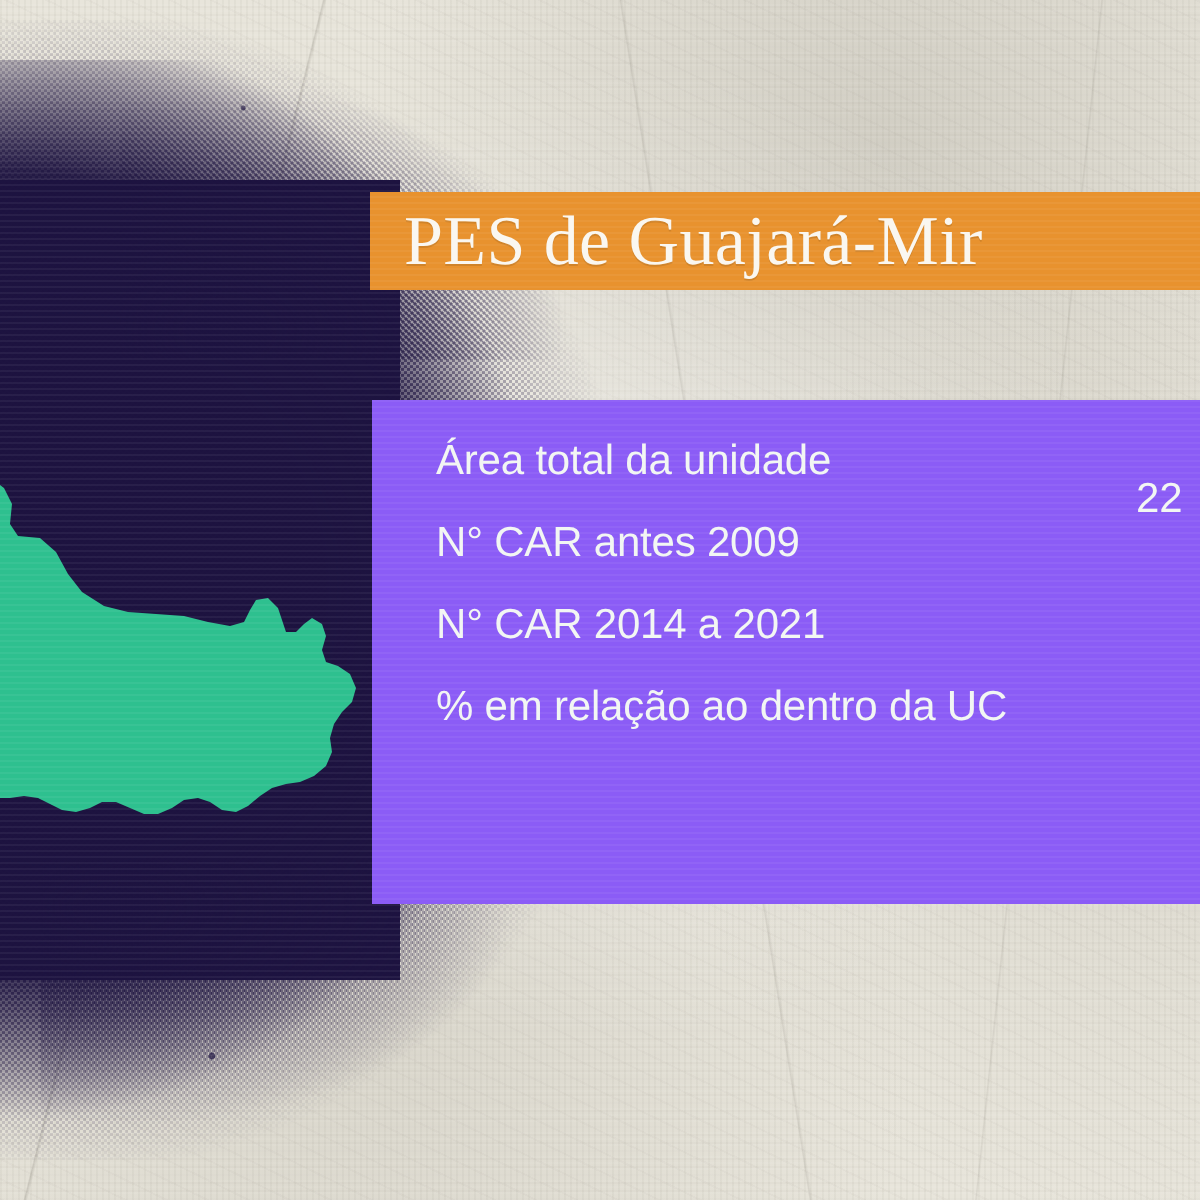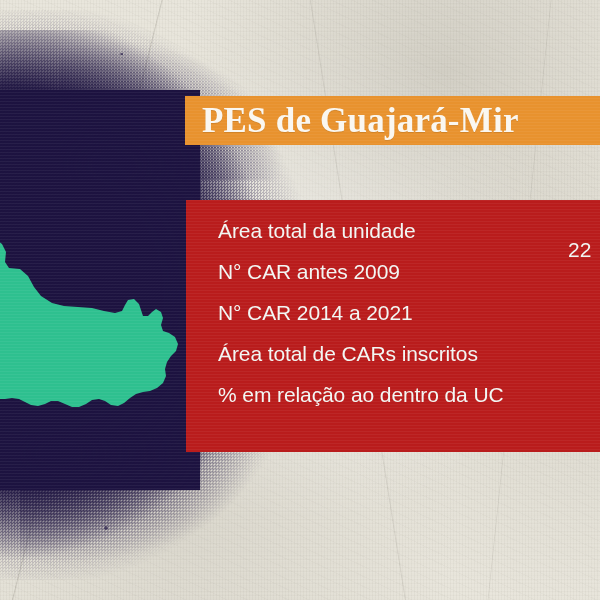--- a/index.html
+++ b/index.html
@@ -143,38 +143,38 @@
     top: 96px;
     width: 415px;
     height: 49px;
     background: #e8922e;
     display: flex;
     align-items: center;
     overflow: hidden;
   }
   .title-text {
     font-family: "Liberation Serif", serif;
-    font-weight: bold;
+    font-weight: normal;
     font-size: 35px;
     line-height: 1;
     color: #faf7f0;
     letter-spacing: .2px;
     white-space: nowrap;
     padding-left: 17px;
     text-shadow: 0 1px 0 rgba(0,0,0,.10);
   }
 
   
   .data-panel {
     position: absolute;
     left: 186px;
     top: 200px;
     width: 414px;
     height: 252px;
-    background: #b91c1c;
+    background: #8b5cf6;
     overflow: hidden;
   }
   .data-rows {
     position: absolute;
     left: 0;
     top: 0;
     width: 100%;
     padding-top: 10px;
   }
   .data-row {
@@ -260,24 +260,20 @@
         <span class="row-label">N° CAR antes 2009</span>
         <span class="row-value"></span>
       </div>
 
       <div class="data-row">
         <span class="row-label">N° CAR 2014 a 2021</span>
         <span class="row-value"></span>
       </div>
 
 
-      <div class="data-row">
-        <span class="row-label">Área total de CARs inscritos</span>
-        <span class="row-value"></span>
-      </div>
 
       <div class="data-row">
         <span class="row-label">% em relação ao dentro da UC</span>
         <span class="row-value"></span>
       </div>
 
     </div>
   </div>
 
   <div class="top-grain"></div>

